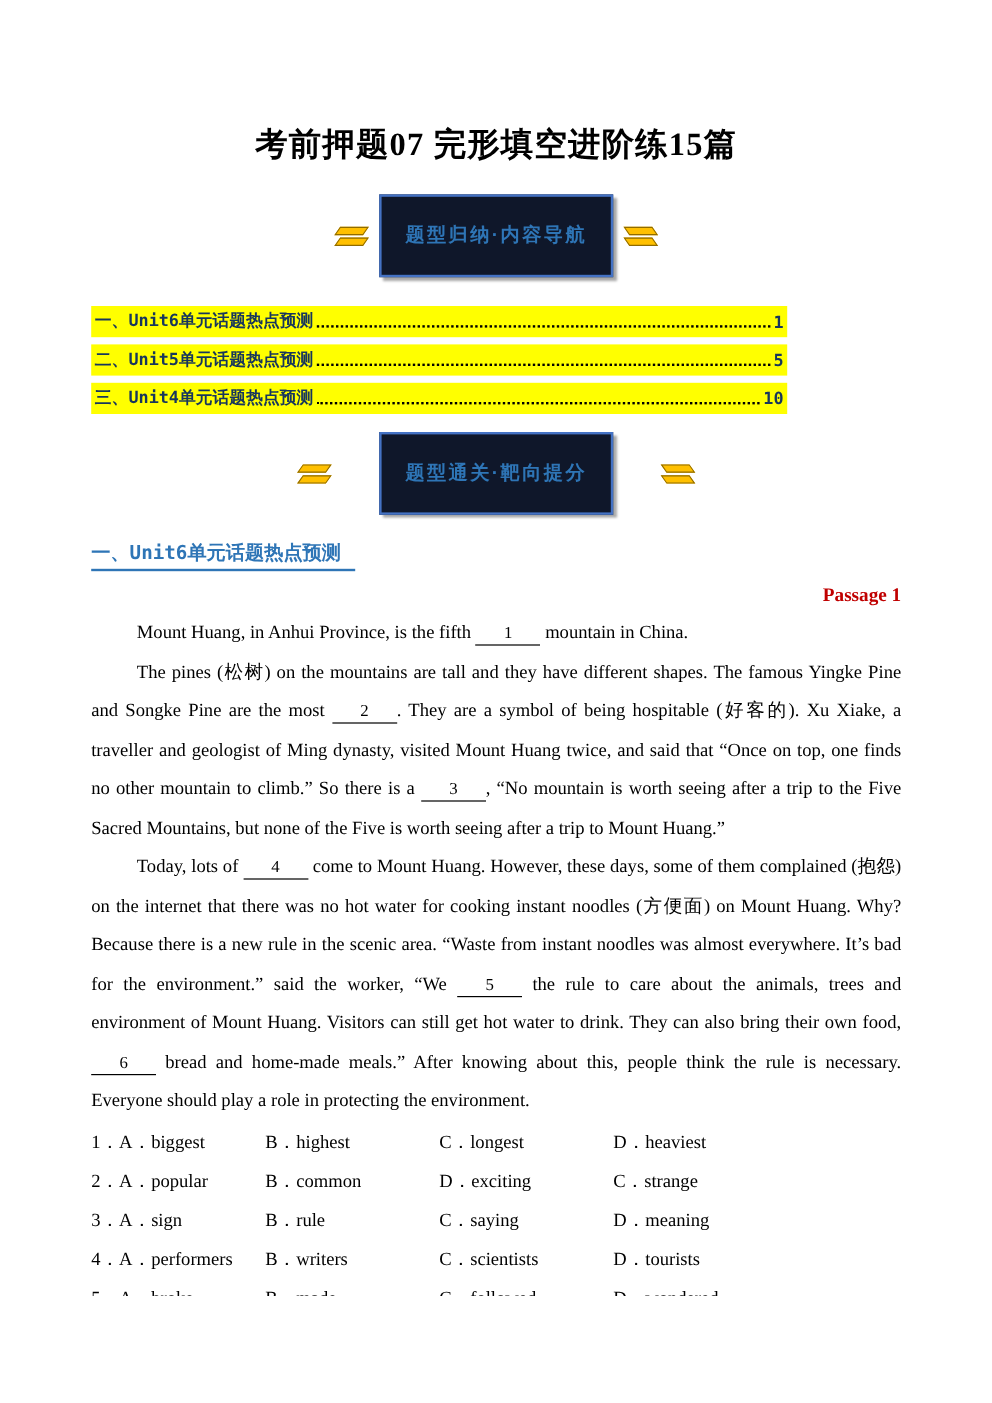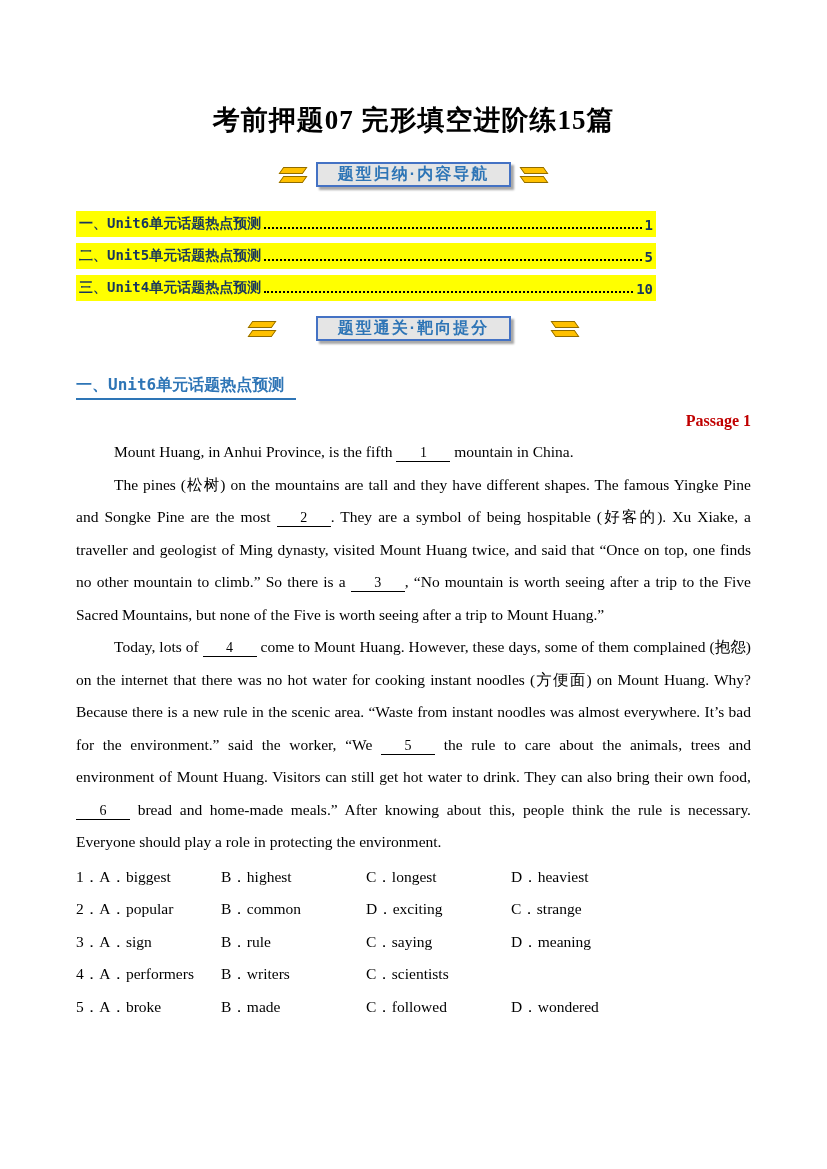--- a/index.html
+++ b/index.html
@@ -9,35 +9,35 @@
     font-family:"Liberation Serif", serif; color:#000; overflow:hidden; position:relative;
   }
   .doc-title {
     padding-top:102px; text-align:center; font-size:27px; font-weight:bold; letter-spacing:1px;
     font-family:"Liberation Serif", serif;
   }
   .banner { display:flex; justify-content:center; align-items:center; gap:10px; margin-top:24px; }
   .banner.second { margin-top:15px;gap:41px; }
   .banner-box {
     border:2px solid var(--border-blue,#4472C4); box-shadow:3px 3px 2px #a8a8a8;
-    padding:0 20px; background:#e5e5e5;
+    padding:22px 20px; background:#0f172a;
   }
   .banner-text {
     color:var(--accent-blue,#2E75B6); font-weight:bold; font-size:16px;
     font-family:"Liberation Sans", sans-serif; letter-spacing:2px;
   }
   .ribbon { position:relative; width:26px; height:20px; display:inline-block; }
   .ribbon::before, .ribbon::after {
     content:""; position:absolute; left:1px; width:22px; height:5px;
     background:var(--ribbon-yellow,#FFC000); border:1px solid #8F6B00; transform:skewX(-35deg);
   }
   .ribbon::before { top:2px; }
   .ribbon::after { bottom:2px; }
   .ribbon.right::before, .ribbon.right::after { transform:skewX(35deg); }
-  .content { padding:0 76px;margin-top:12px; }
+  .content { padding:0 76px; }
   .toc { margin-top:24px; display:flex; flex-direction:column; gap:6px; width:580px; }
   .toc-row {
     background:var(--highlight-yellow,#FFFF00); display:flex; align-items:flex-end;
     height:26px; padding:0 3px; font-family:"DejaVu Sans Mono", monospace;
     font-weight:bold; font-size:14px; color:var(--toc-navy,#17365D); cursor:pointer;
   }
   .toc-label { white-space:nowrap; padding-bottom:4px; }
   .toc-dots { flex:1; border-bottom:2px dotted #000; margin:0 3px 8px 3px; }
   .toc-page { padding-bottom:4px; }
   .section-heading {
@@ -123,20 +123,21 @@
         <div class="q-row">
           <span class="q-cell">3．A．sign</span>
           <span class="q-cell">B．rule</span>
           <span class="q-cell">C．saying</span>
           <span class="q-cell">D．meaning</span>
         </div>
         <div class="q-row">
           <span class="q-cell">4．A．performers</span>
           <span class="q-cell">B．writers</span>
           <span class="q-cell">C．scientists</span>
+          <span class="q-cell">D．tourists</span>
         </div>
         <div class="q-row">
           <span class="q-cell">5．A．broke</span>
           <span class="q-cell">B．made</span>
           <span class="q-cell">C．followed</span>
           <span class="q-cell">D．wondered</span>
         </div>
       </div>
   </div>
 

